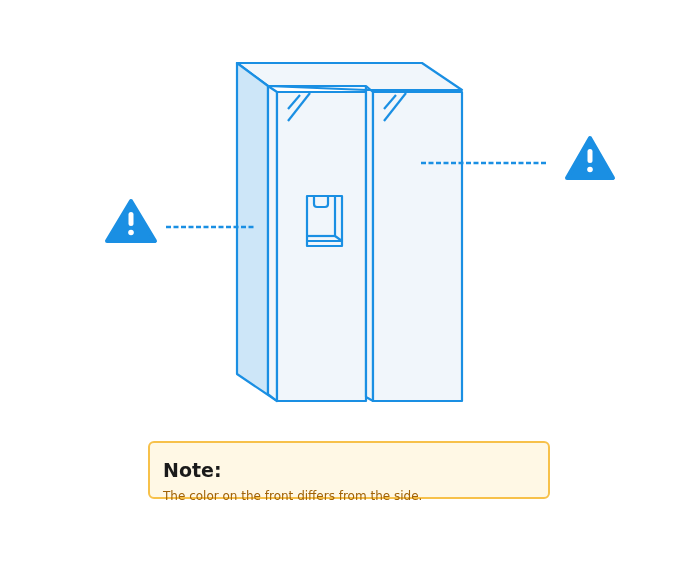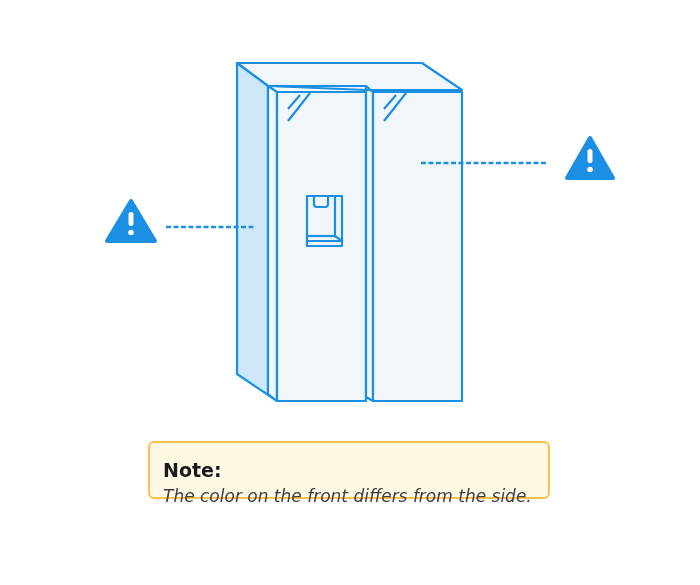--- a/index.html
+++ b/index.html
@@ -5,21 +5,21 @@
     html, body { margin: 0; padding: 0; background: #ffffff; }
     body { width: 700px; height: 585px; position: relative; overflow: hidden;
            font-family: "DejaVu Sans", sans-serif; }
     #diagram { position: absolute; left: 0; top: 0; }
     .note {
       position: absolute; left: 148px; top: 441px; width: 402px; height: 58px;
       box-sizing: border-box; background: #FFF8E5; border: 2px solid #F7C14A;
       border-radius: 6px; padding: 14px 0 0 13px;
     }
     .note-title { font-weight: bold; font-size: 19px; color: #1a1a1a; line-height: 26px; }
-    .note-text { font-size: 17px; color: #404040; line-height: 26px; font-style: italic; }
+    .note-text { font-size: 12px; color: #a16207; line-height: 26px; }
   </style>
 </head>
 <body>
 
 <svg id="diagram" width="700" height="585" viewBox="0 0 700 585" xmlns="http://www.w3.org/2000/svg">
   <g fill="none" stroke="#1A8FE3" stroke-width="2.2" stroke-linejoin="round">
 
     <polygon points="237,63 422,63 462,90 366,90 268,86" fill="#F1F6FB"></polygon>
 
     <polygon points="237,63 268,86 268,394 277,401 237,374" fill="#CDE6F8"></polygon>

